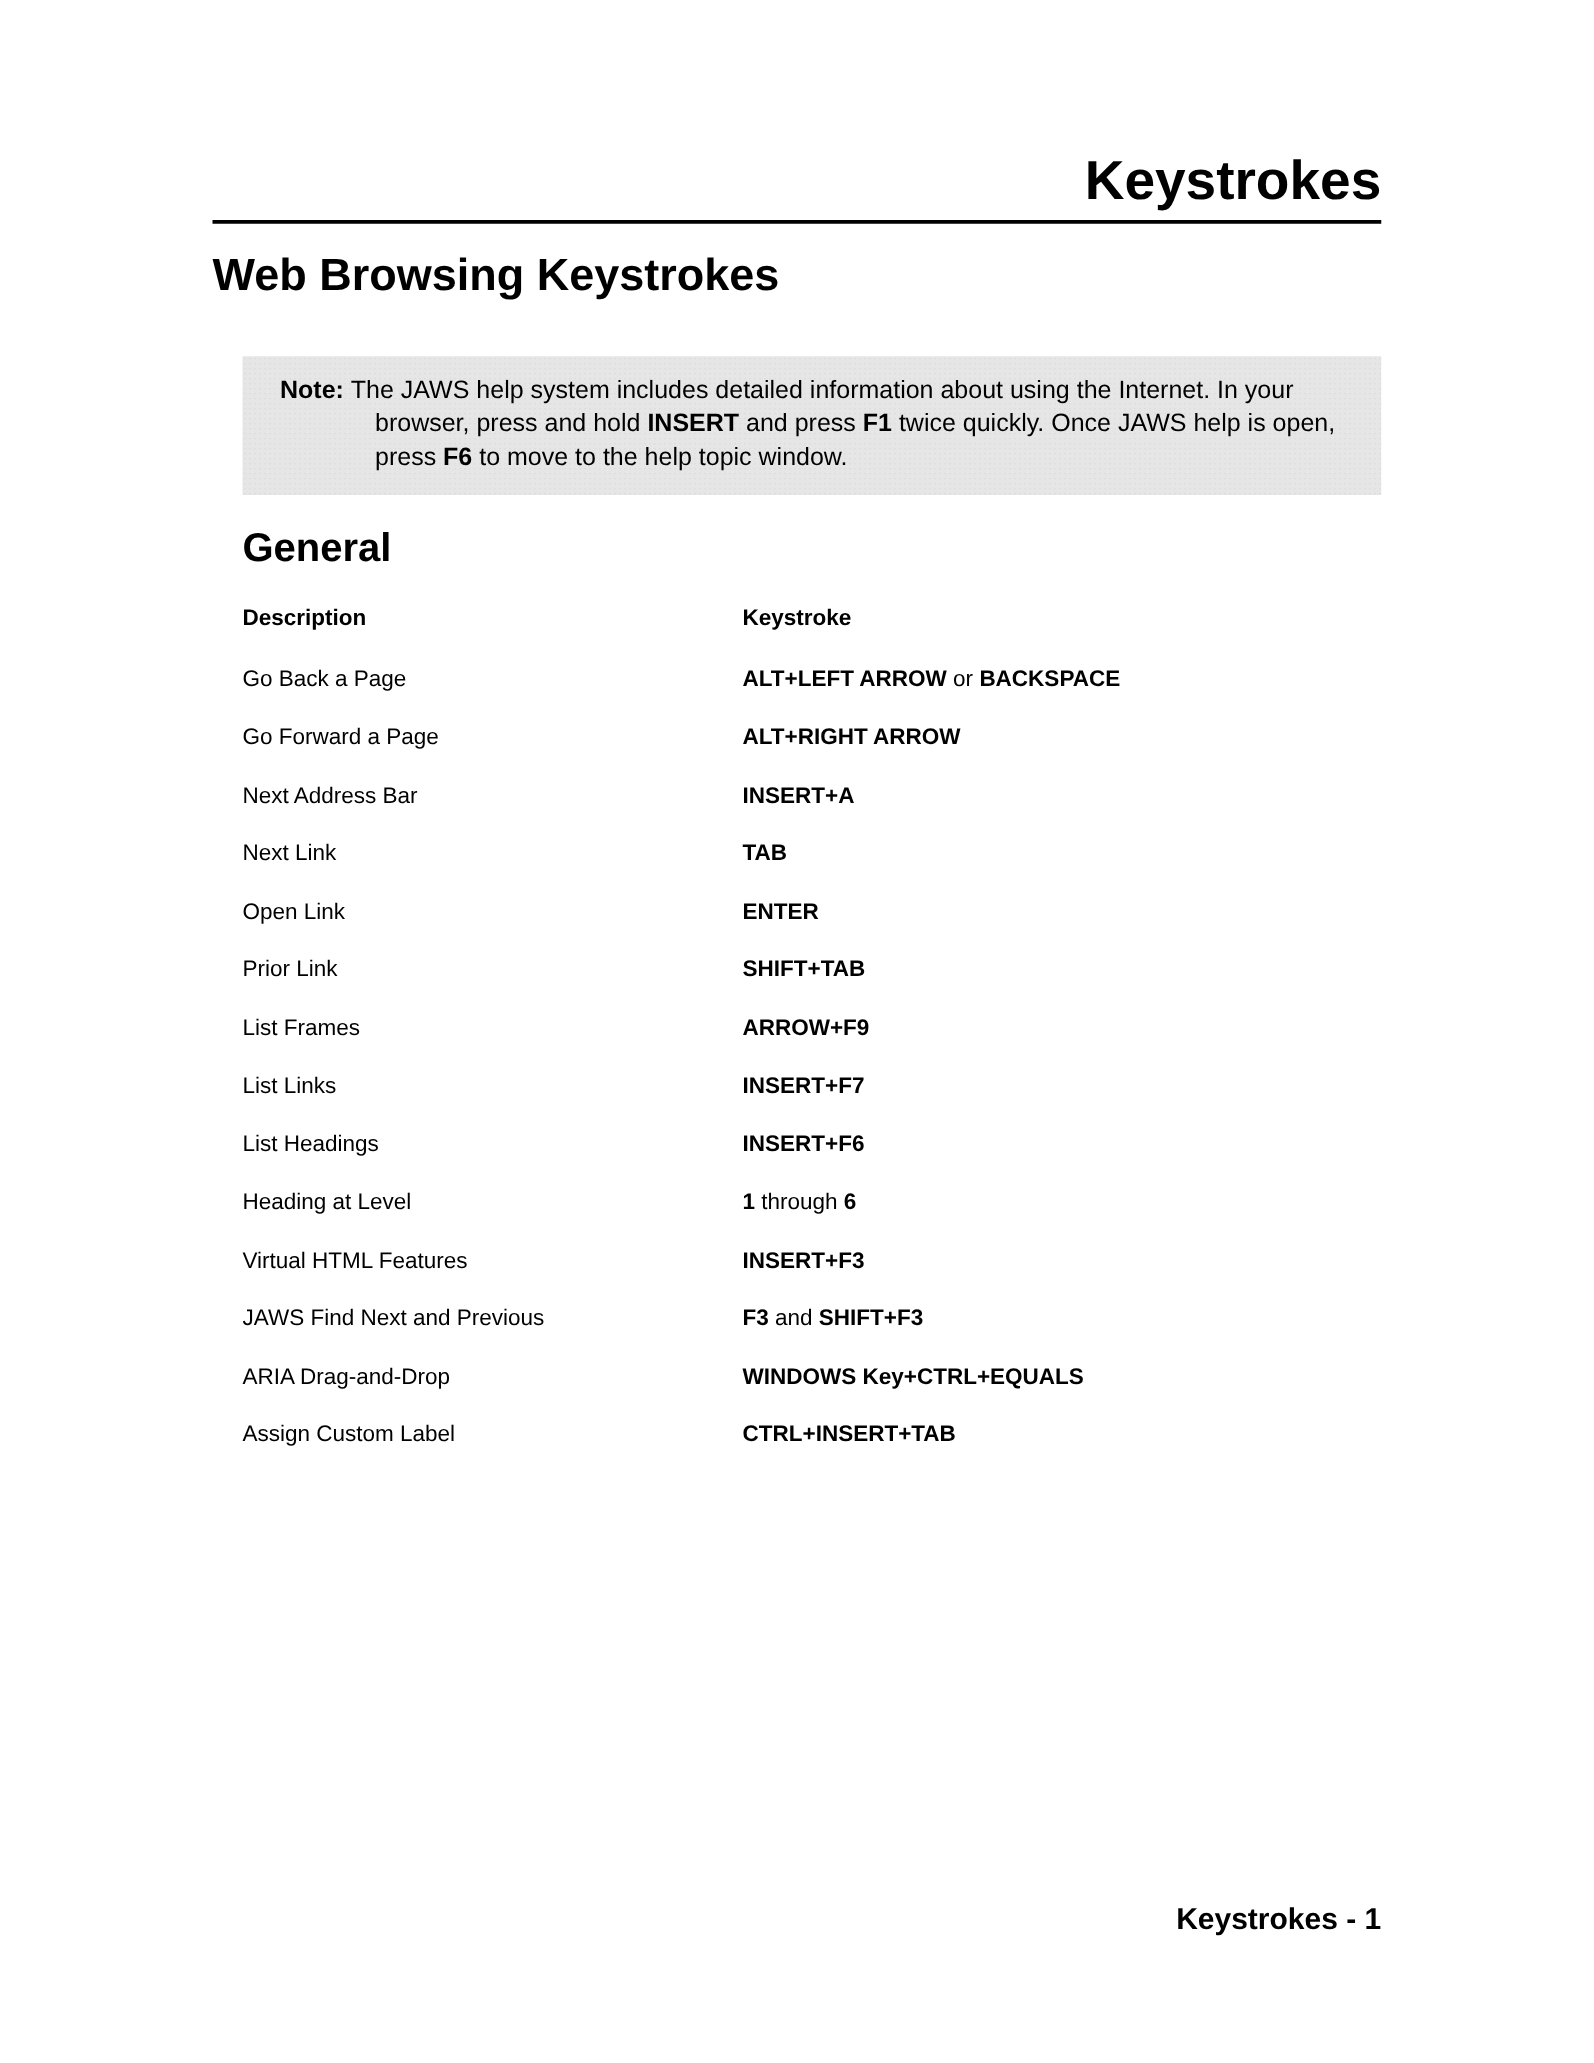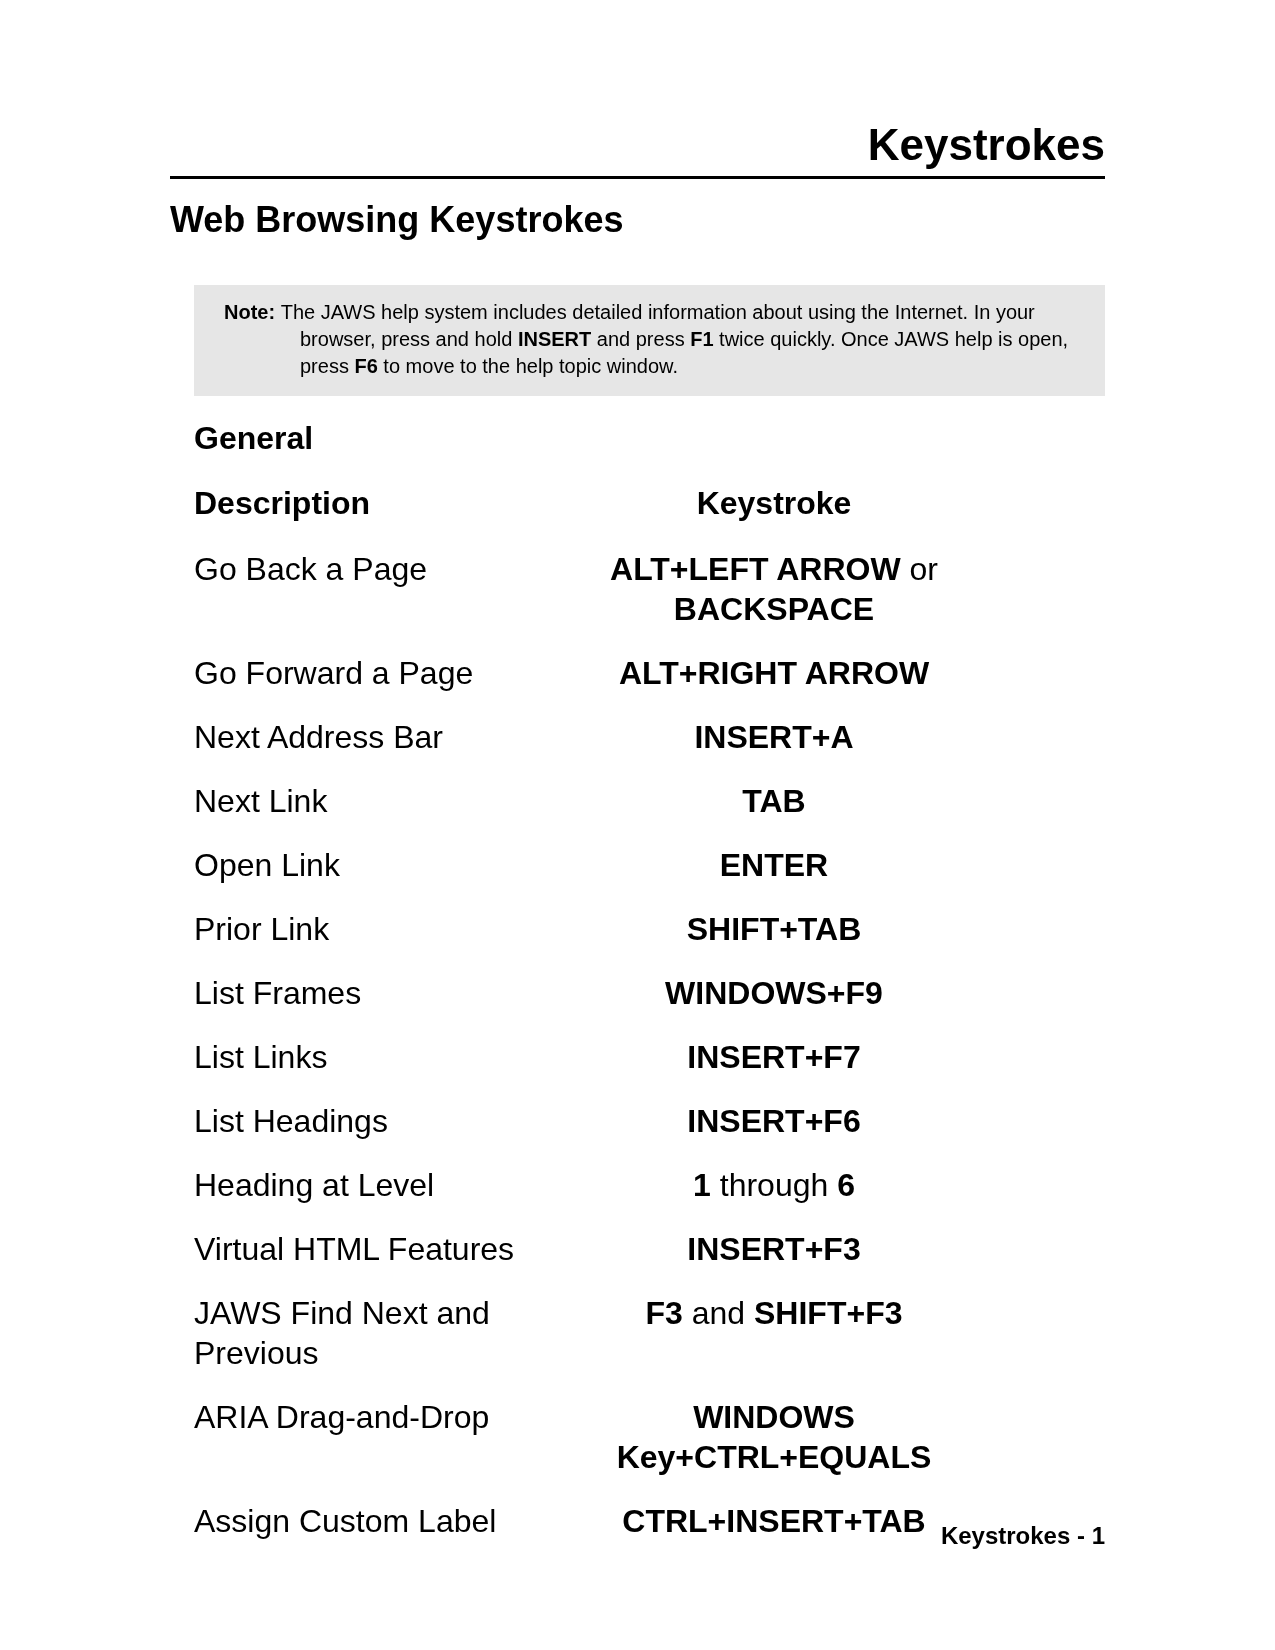--- a/index.html
+++ b/index.html
@@ -47,34 +47,33 @@
       margin: 0 0 26px 24px;
     }
     .table {
       margin-left: 24px;
       width: 760px;
     }
     .row {
       display: flex;
       align-items: flex-start;
       margin-bottom: 24px;
-      font-size: 32px;
+      font-size: 18px;
       line-height: 1.25;
     }
     .row.header {
       font-weight: bold;
       margin-bottom: 26px;
     }
     .col-desc {
       width: 400px;
       flex: 0 0 400px;
     }
     .col-key {
       flex: 1;
-      text-align: center;
     }
     .footer {
       position: absolute;
       bottom: 100px;
       right: 170px;
       font-size: 24px;
       font-weight: bold;
       text-align: center;
     }
   </style>
@@ -125,21 +124,21 @@
         <div class="row">
           <div class="col-desc">Open Link</div>
           <div class="col-key"><span class="bold">ENTER</span></div>
         </div>
         <div class="row">
           <div class="col-desc">Prior Link</div>
           <div class="col-key"><span class="bold">SHIFT+TAB</span></div>
         </div>
         <div class="row">
           <div class="col-desc">List Frames</div>
-          <div class="col-key"><span class="bold">WINDOWS+F9</span></div>
+          <div class="col-key"><span class="bold">ARROW+F9</span></div>
         </div>
         <div class="row">
           <div class="col-desc">List Links</div>
           <div class="col-key"><span class="bold">INSERT+F7</span></div>
         </div>
         <div class="row">
           <div class="col-desc">List Headings</div>
           <div class="col-key"><span class="bold">INSERT+F6</span></div>
         </div>
         <div class="row">

